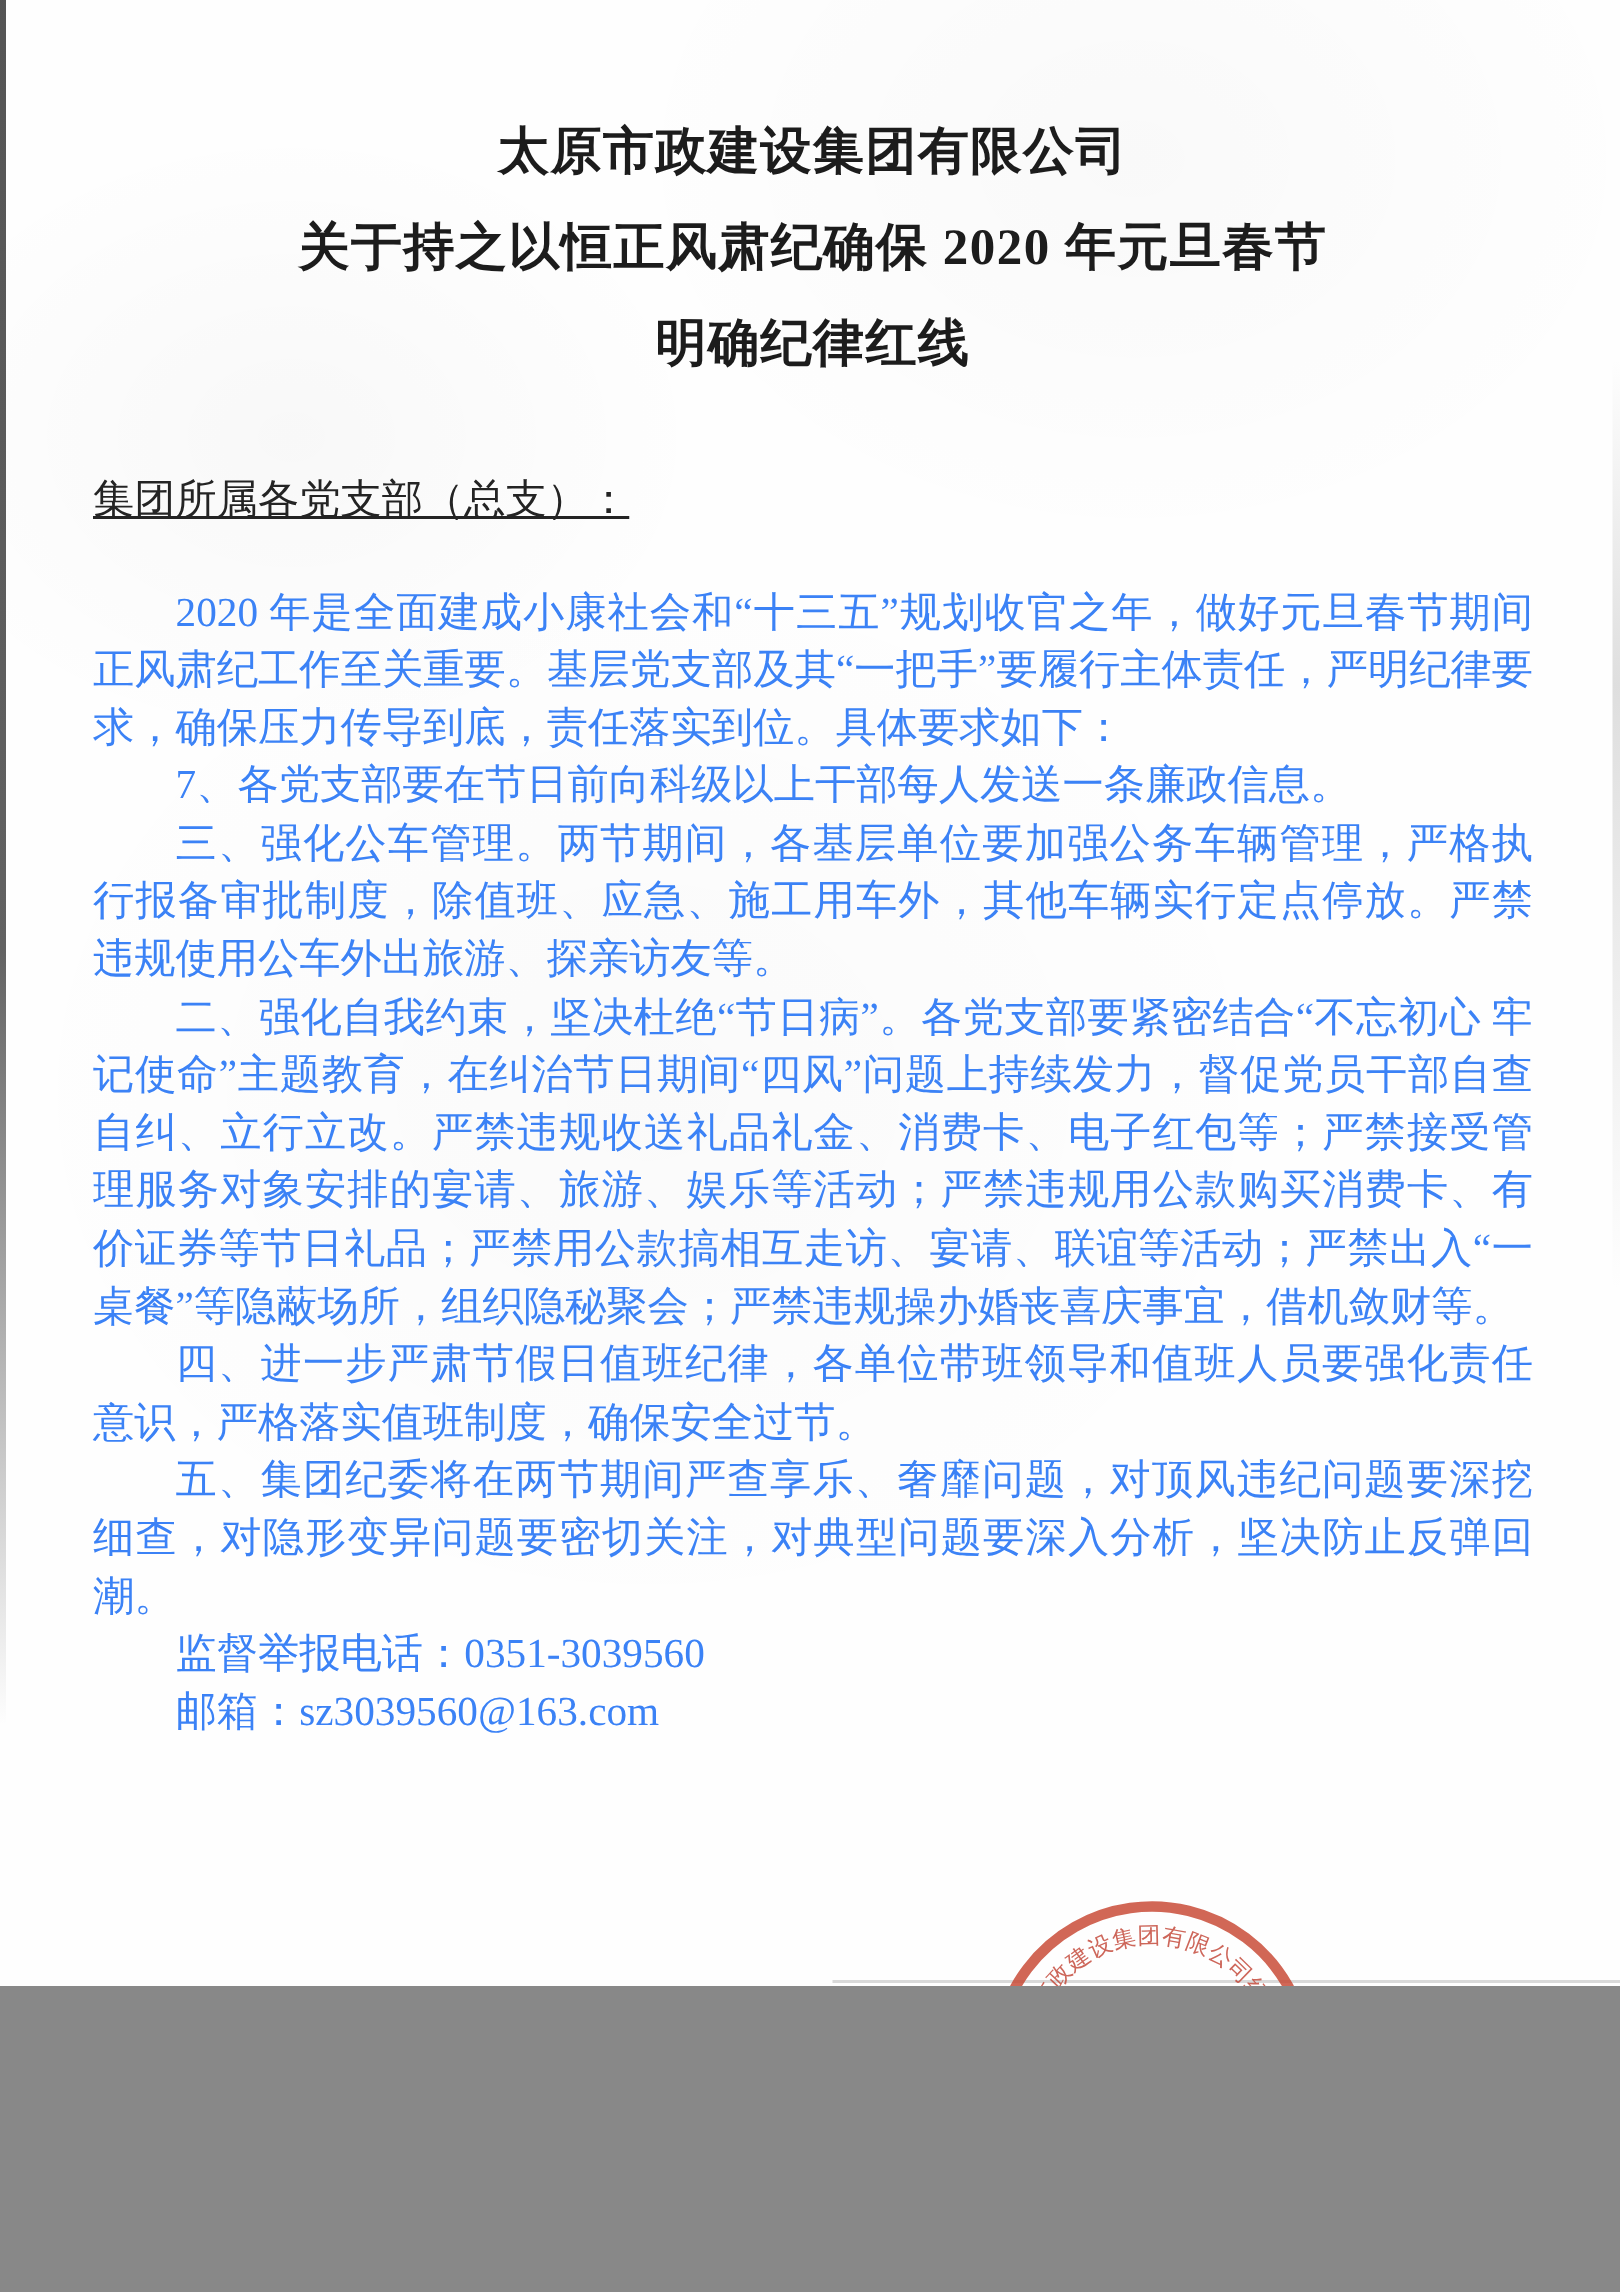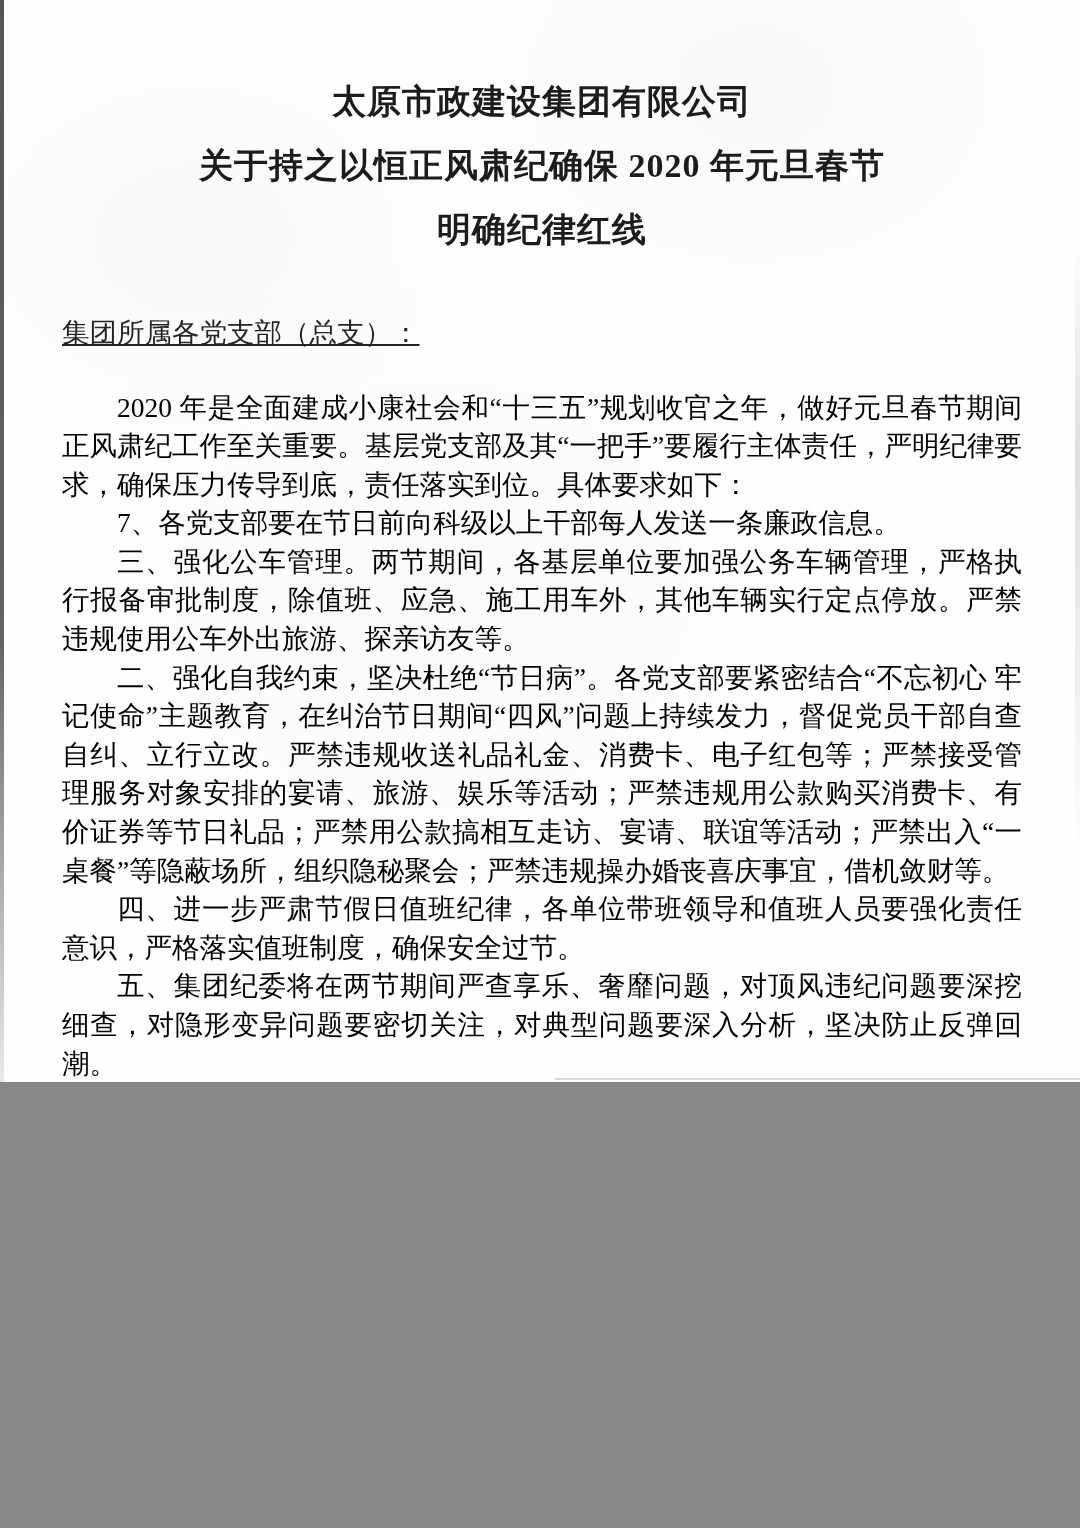--- a/index.html
+++ b/index.html
@@ -1,19 +1,19 @@
 <!DOCTYPE html>
 <html><head>
 <meta charset="utf-8">
 <style>
   html, body { margin: 0; padding: 0; background: #888; }
   .page {
     position: relative;
     width: 1080px;
-    height: 1082px;
+    height: 1324px;
     margin: 0 auto;
     background: #fefefe;
     overflow: hidden;
     font-family: "Liberation Serif", "DejaVu Serif", serif;
     color: #222;
   }
   
   .page::before {
     content: "";
     position: absolute; inset: 0;
@@ -56,21 +56,21 @@
     color: #242424;
     text-decoration: underline;
   }
   .body-block { margin-top: 36px; }
   .para {
     margin: 0;
     font-size: 27.5px;
     line-height: 38.6px;
     text-align: justify;
     text-indent: 2em;
-    color: #000000;
+    color: #3b82f6;
   }
   .contact { margin-top: 0; }
   .contact .para { text-align: left; }
   .date-line {
     position: absolute;
     left: 652px;
     top: 1352px;
     font-size: 28px;
     letter-spacing: 1px;
     color: #000000;
@@ -108,20 +108,24 @@
     <p class="salutation">集团所属各党支部（总支）：</p>
 
     <div class="body-block">
       <p class="para">2020 年是全面建成小康社会和“十三五”规划收官之年，做好元旦春节期间正风肃纪工作至关重要。基层党支部及其“一把手”要履行主体责任，严明纪律要求，确保压力传导到底，责任落实到位。具体要求如下：</p>
       <p class="para">7、各党支部要在节日前向科级以上干部每人发送一条廉政信息。</p>
       <p class="para">三、强化公车管理。两节期间，各基层单位要加强公务车辆管理，严格执行报备审批制度，除值班、应急、施工用车外，其他车辆实行定点停放。严禁违规使用公车外出旅游、探亲访友等。</p>
       <p class="para">二、强化自我约束，坚决杜绝“节日病”。各党支部要紧密结合“不忘初心 牢记使命”主题教育，在纠治节日期间“四风”问题上持续发力，督促党员干部自查自纠、立行立改。严禁违规收送礼品礼金、消费卡、电子红包等；严禁接受管理服务对象安排的宴请、旅游、娱乐等活动；严禁违规用公款购买消费卡、有价证券等节日礼品；严禁用公款搞相互走访、宴请、联谊等活动；严禁出入“一桌餐”等隐蔽场所，组织隐秘聚会；严禁违规操办婚丧喜庆事宜，借机敛财等。</p>
       <p class="para">四、进一步严肃节假日值班纪律，各单位带班领导和值班人员要强化责任意识，严格落实值班制度，确保安全过节。</p>
       <p class="para">五、集团纪委将在两节期间严查享乐、奢靡问题，对顶风违纪问题要深挖细查，对隐形变异问题要密切关注，对典型问题要深入分析，坚决防止反弹回潮。</p>
 
+      <div class="contact">
+        <p class="para">监督举报电话：0351-3039560</p>
+        <p class="para">邮箱：sz3039560@163.com</p>
+      </div>
     </div>
 
   </div>
 
   <div class="seal">
     <svg viewBox="0 0 224 224" width="224" height="224" xmlns="http://www.w3.org/2000/svg">
       <g transform="rotate(-8 112 112)">
         <circle cx="112" cy="112" r="104" fill="none" stroke="#c7432f" stroke-width="7" opacity="0.92"></circle>
         <path id="sealTextArc" d="M 55.8 168.2 A 79.5 79.5 0 1 1 168.2 168.2" fill="none"></path>
         <text font-size="15.5" fill="#c24334" letter-spacing="0.2" font-family="'Liberation Serif','DejaVu Serif',serif" opacity="0.92">

